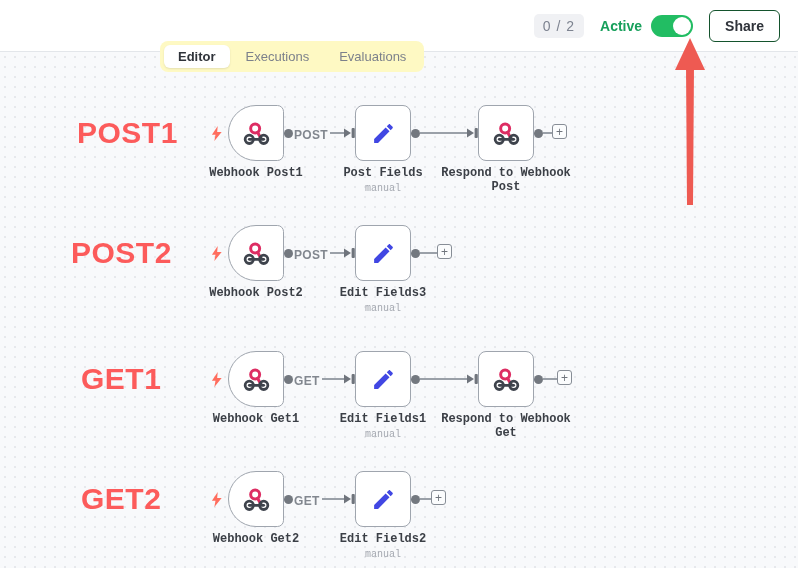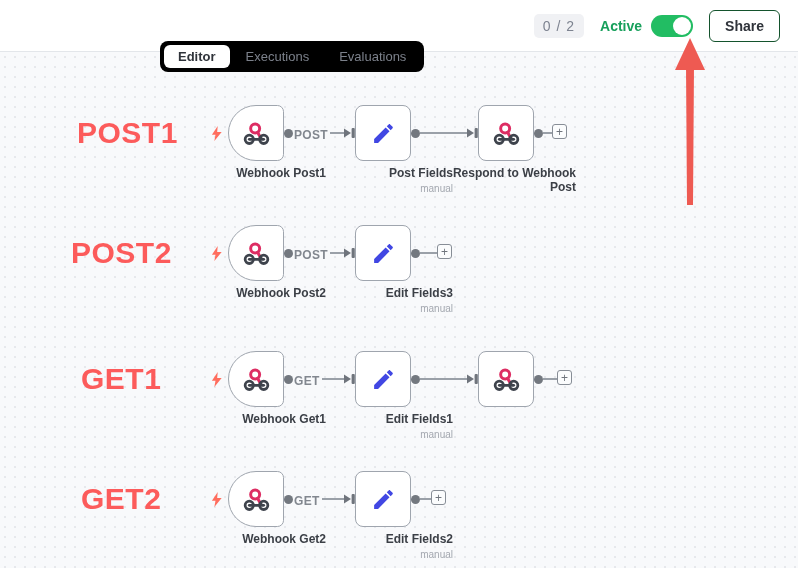--- a/index.html
+++ b/index.html
@@ -33,21 +33,21 @@
   }
   .share-btn {
     background:#ffffff; border:1px solid #14532d; border-radius:6px;
     padding:7px 15px; font-size:14px; font-weight:600; color:#2f333a;
     font-family:"Liberation Sans", sans-serif; cursor:pointer;
   }
 
   
   .tabbar {
     position:absolute; left:160px; top:41px; z-index:20;
-    background:#000000; border-radius:8px; padding:4px;
+    background:#fef9c3; border-radius:8px; padding:4px;
     display:flex; gap:2px;
   }
   .tab {
     font-size:13px; color:#7c818b; padding:4px 14px; border-radius:6px;
     cursor:pointer; white-space:nowrap;
   }
   .tab.active {
     background:#ffffff; color:#2f333a; font-weight:600;
     box-shadow:0 1px 2px rgba(40,44,52,.12);
   }
@@ -69,22 +69,22 @@
     display:flex; align-items:center; justify-content:center; cursor:pointer;
   }
   .node.trigger { border-radius:34px 8px 8px 34px; }
   .out-port {
     position:absolute; right:-10px; top:50%; margin-top:-4.5px;
     width:9px; height:9px; border-radius:50%; background:#73787f;
   }
   .in-port { position:absolute; left:-12px; top:50%; margin-top:-6px; }
   .bolt { position:absolute; width:11px; height:15px; }
   .caption {
-    position:absolute; width:140px; text-align:right;
-    font-size:12px; font-weight:600; color:#3b3f46; line-height:14px;
+    position:absolute; width:140px; text-align:center;
+    font-size:12px; font-weight:600; color:#3b3f46; line-height:14px;font-family:Liberation Mono, monospace;
   }
   .caption .sub {
     display:block; font-size:10px; font-weight:400; color:#a4a8b0; margin-top:2px;
   }
   .conn { position:absolute; height:2px; background:#9aa0a8; }
   .conn-label {
     position:absolute; left:0; top:-4px; font-size:12px; font-weight:600;
     color:#82878f; background:#f8f9fb; padding:0 2px 0 1px; letter-spacing:.3px;
   }
   .plus-btn {
@@ -238,20 +238,21 @@
       </svg>
     <svg width="27" height="27" viewBox="0 0 30 30">
         <use href="#webhook-glyph"></use>
       </svg>
     <span class="out-port"></span>
   </div>
   <div class="conn" style="left:543px;top:326px;width:14px"></div>
   <button class="plus-btn" style="left:557px;top:318px">+</button>
   <div class="caption" style="left:186px;top:360px"><span>Webhook Get1</span></div>
   <div class="caption" style="left:313px;top:360px"><span>Edit Fields1</span><span class="sub">manual</span></div>
+  <div class="caption" style="left:436px;top:360px"><span>Respond to Webhook Get</span></div>
 
   <div class="row-label" style="left:81px;top:428px">GET2</div>
   <svg class="bolt" style="left:211px;top:440px" viewBox="0 0 11 16">
       <use href="#bolt-glyph"></use>
     </svg>
   <div class="node trigger" style="left:228px;top:419px">
     <svg width="27" height="27" viewBox="0 0 30 30">
         <use href="#webhook-glyph"></use>
       </svg>
     <span class="out-port"></span>

